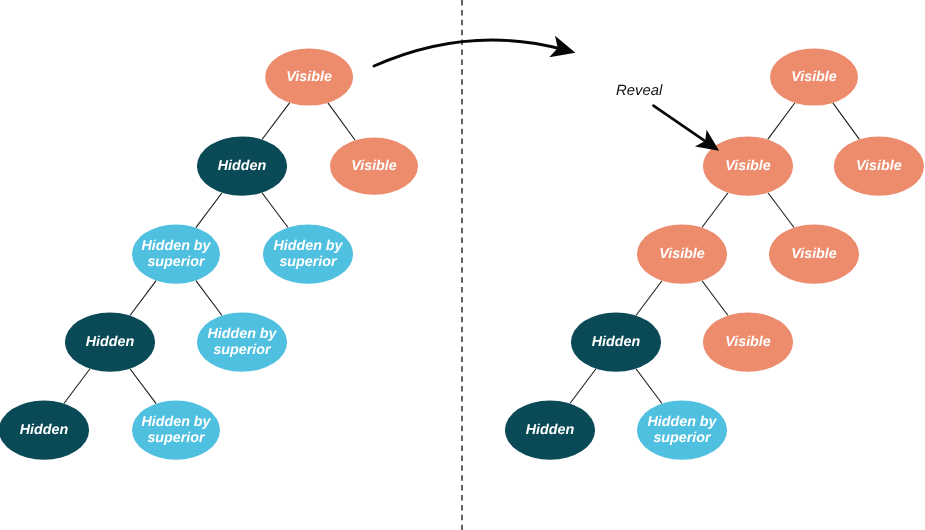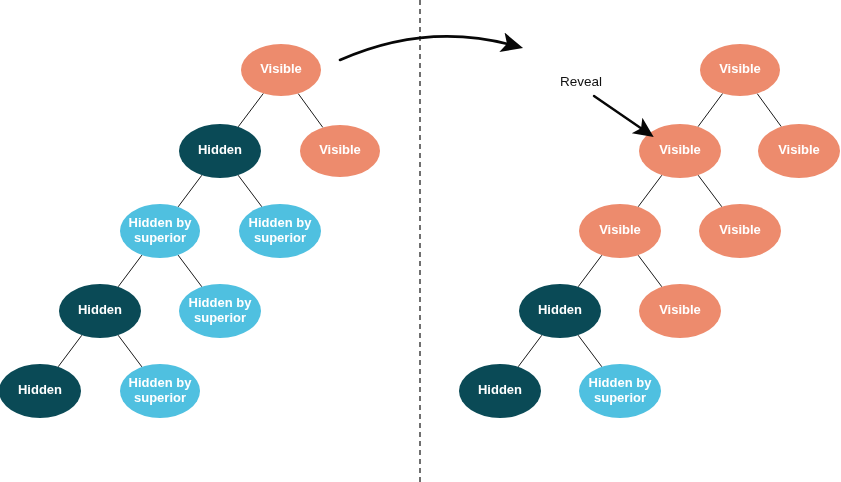--- a/index.html
+++ b/index.html
@@ -9,20 +9,21 @@
   }
   body {
     font-family: "Liberation Sans", sans-serif;
   }
   #stage {
     position: relative;
     width: 841px;
     height: 482px;
     background: #ffffff;
     overflow: hidden;
+    font-style: italic;
   }
   #diagram-svg {
     position: absolute;
     left: 0;
     top: 0;
     width: 841px;
     height: 482px;
   }
   .node-label {
     font-family: "Liberation Sans", sans-serif;

